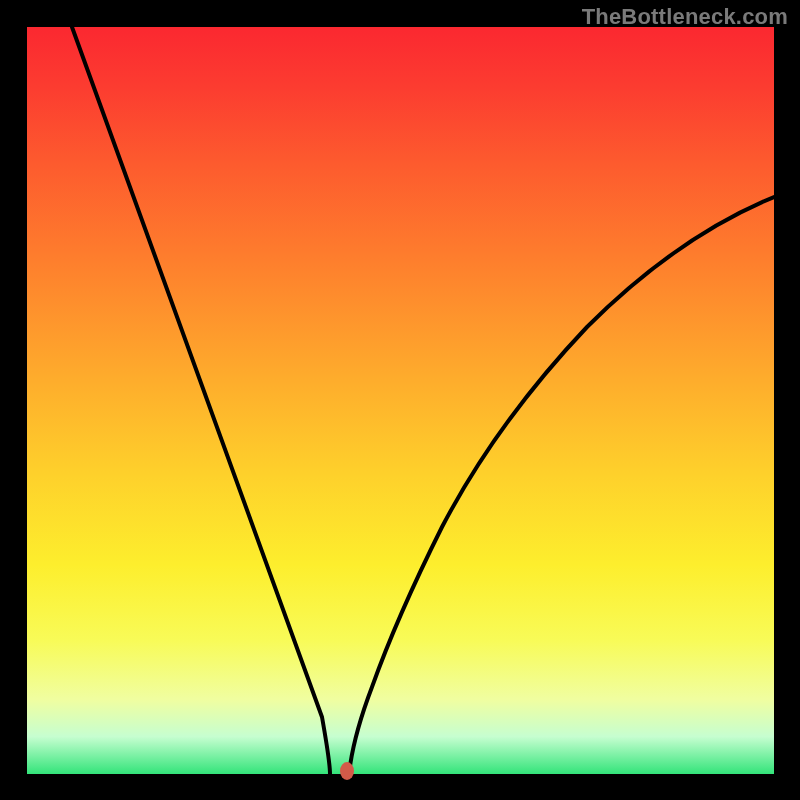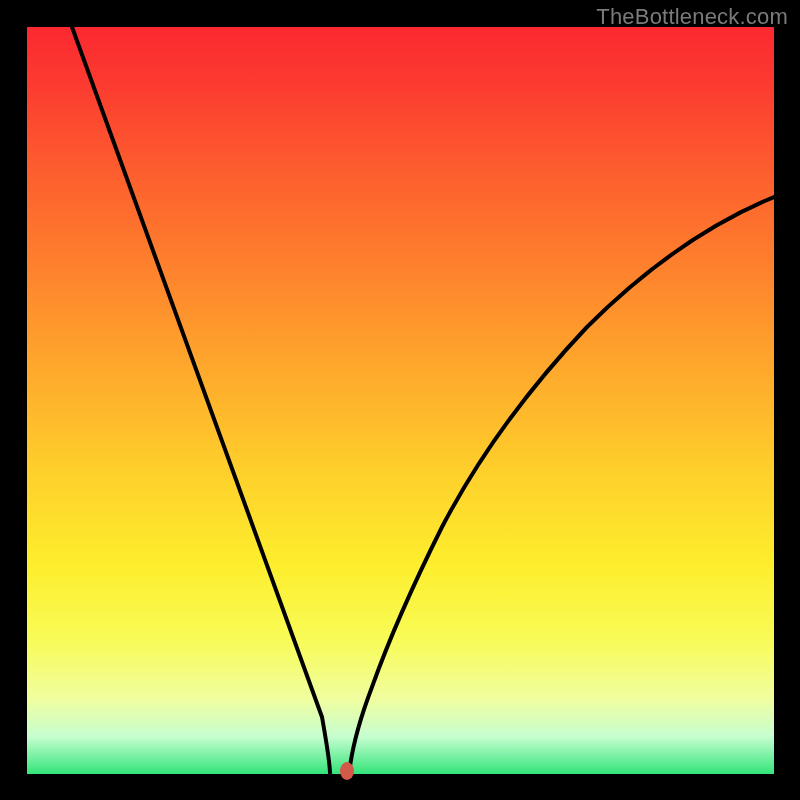--- a/index.html
+++ b/index.html
@@ -37,21 +37,21 @@
       #c6fed0 95%,
       #33e47a 100%
     );
   }
   .attribution {
     position: absolute;
     top: 4px;
     right: 12px;
     color: #7a7a7a;
     font-size: 22px;
-    font-weight: 400;
+    font-weight: 700;
     letter-spacing: 0.2px;
   }
   svg.curve {
     position: absolute;
     inset: 0;
     width: 747px;
     height: 747px;
     pointer-events: none;
   }
   .dot {

